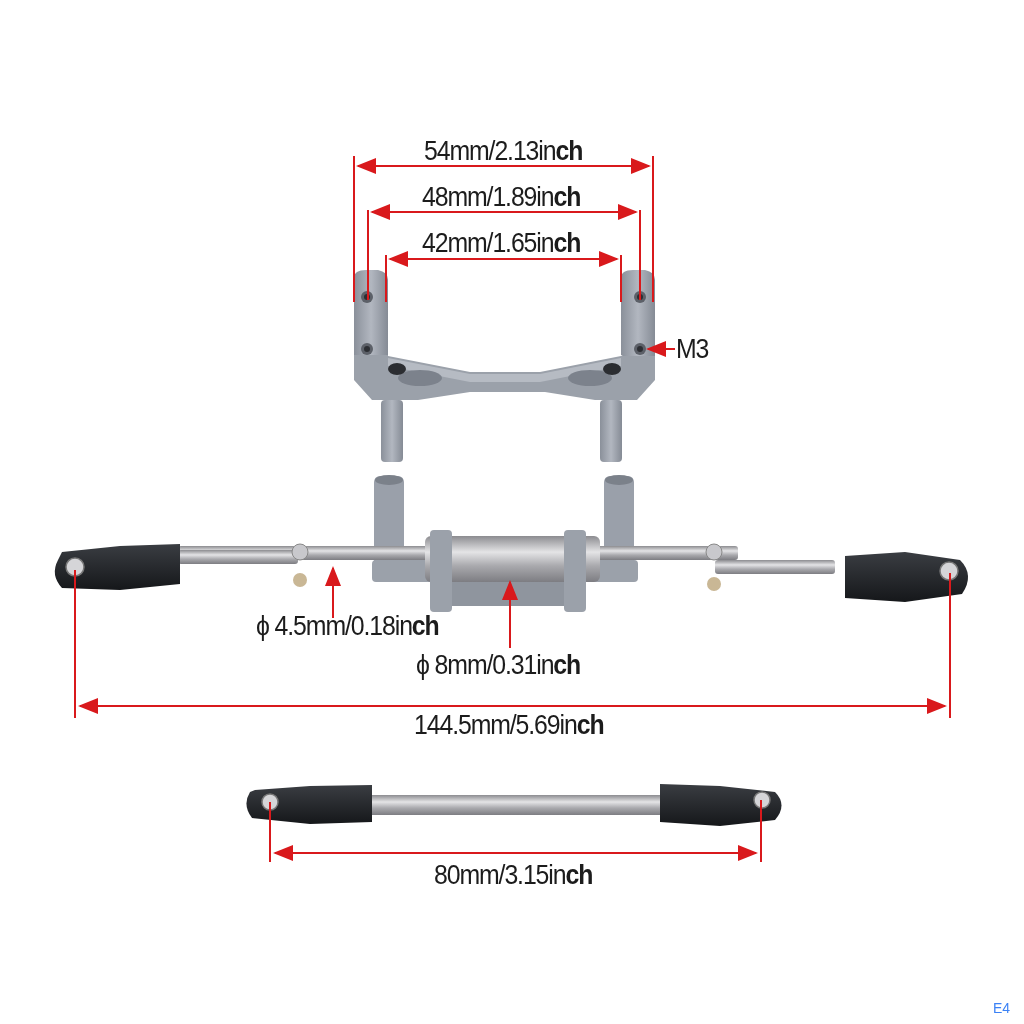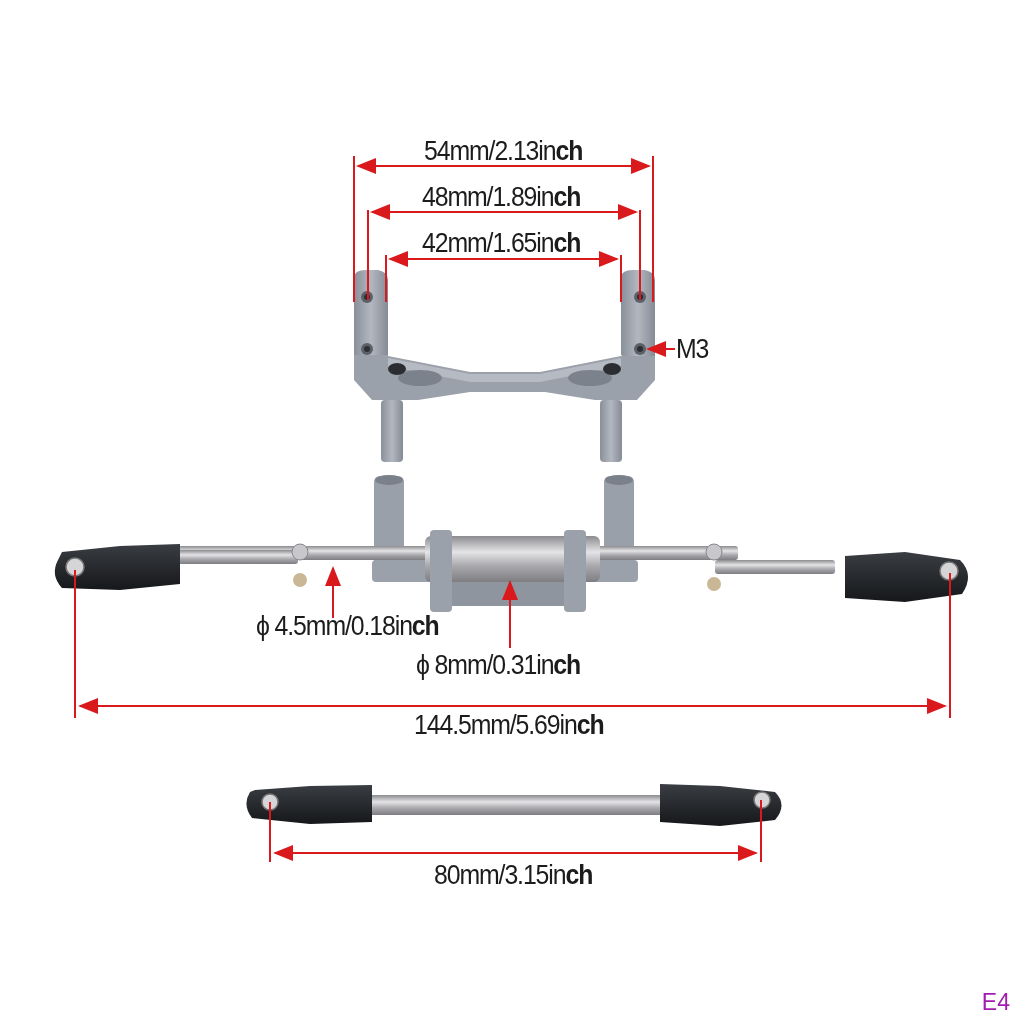--- a/index.html
+++ b/index.html
@@ -3,21 +3,21 @@
 <meta charset="utf-8">
 <style>
   html, body { margin:0; padding:0; background:#ffffff; }
   body { width:1024px; height:1024px; position:relative; overflow:hidden;
          font-family:"Liberation Sans", sans-serif; }
   .stage { position:absolute; left:0; top:0; width:1024px; height:1024px; }
   .label { position:absolute; font-family:"Liberation Sans", sans-serif;
            font-size:27px; color:#1c1c1c; white-space:nowrap; letter-spacing:-1.2px;
            transform:scaleX(0.92); transform-origin:left center; }
   .label .unit { font-weight:bold; }
-  .watermark { position:absolute; right:14px; bottom:8px; font-size:23px; color:#a21caf;
+  .watermark { position:absolute; right:14px; bottom:8px; font-size:14px; color:#3b82f6;
                font-family:"Liberation Sans", sans-serif; }
   svg { position:absolute; left:0; top:0; }
 </style>
 </head>
 <body>
 
 <div class="stage">
 
   <svg width="1024" height="1024" viewBox="0 0 1024 1024">
     <defs>

